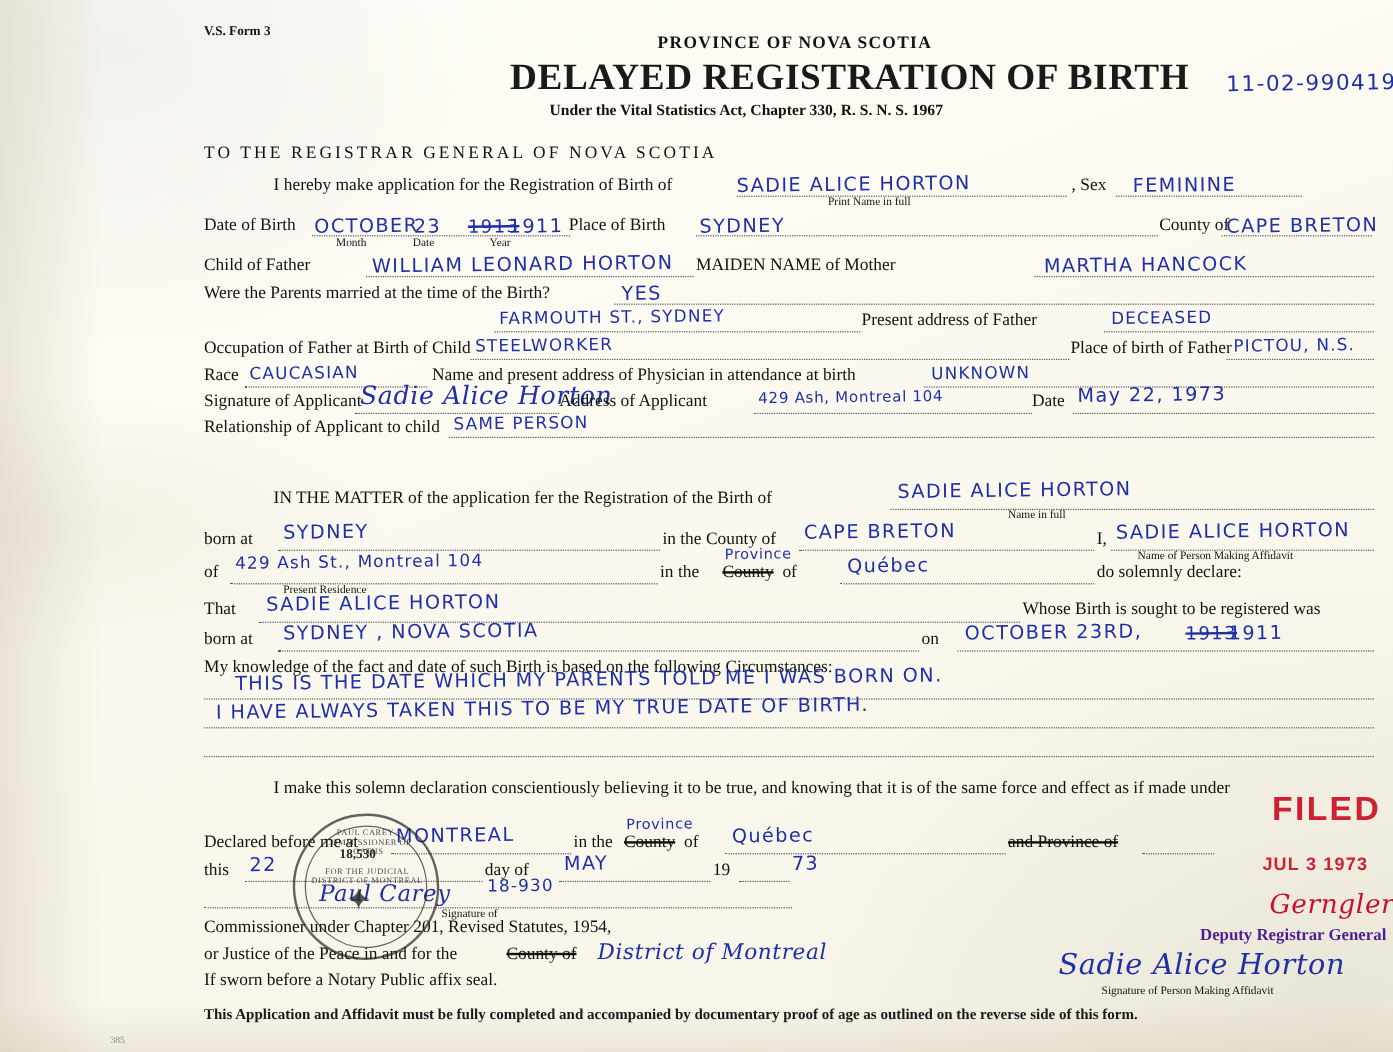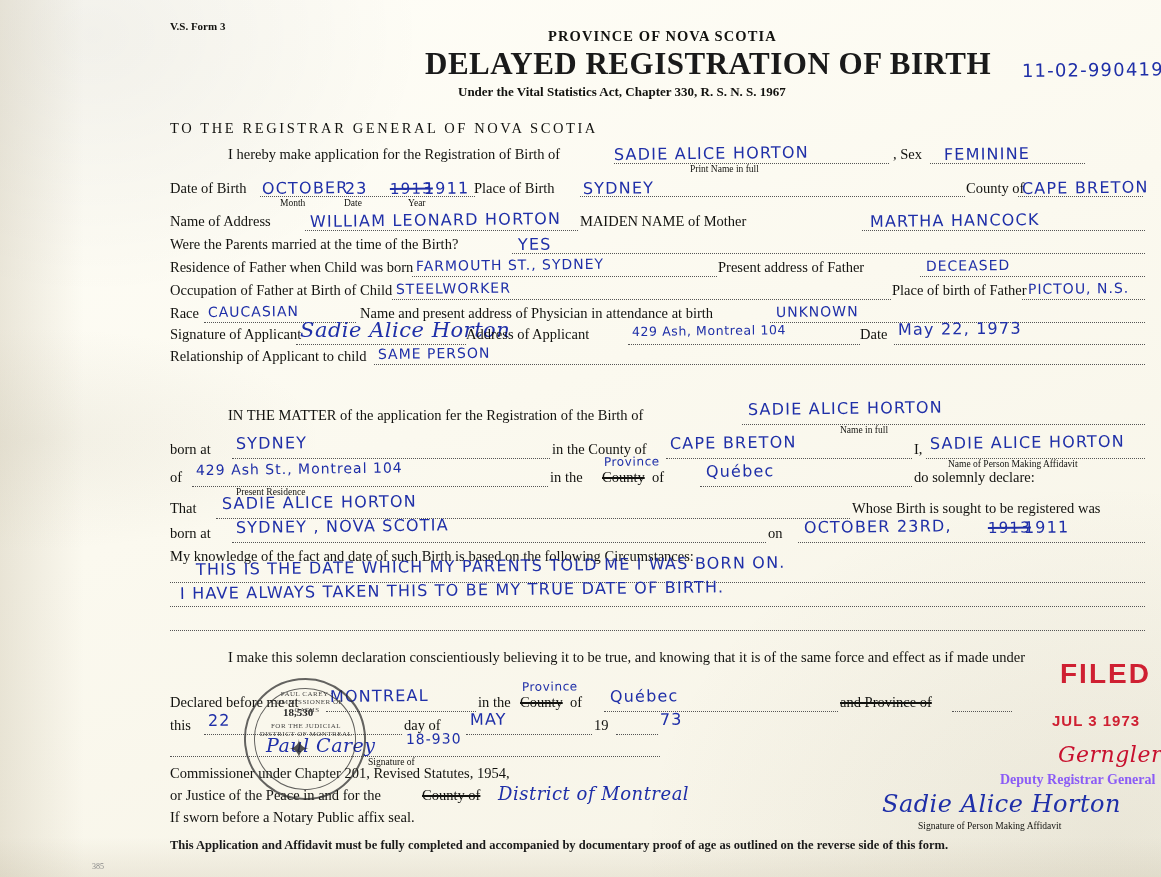--- a/index.html
+++ b/index.html
@@ -74,21 +74,21 @@
     font-family: "Liberation Sans", sans-serif;
     font-weight: bold;
     font-size: 15px;
     color: #cf2032;
     letter-spacing: 1px;
   }
   .deputy {
     font-family: "Liberation Serif", serif;
     font-weight: bold;
     font-size: 14px;
-    color: #8b5cf6;
+    color: #4c1d95;
   }
 
   h1.title {
     position: absolute;
     margin: 0;
     font-family: "Liberation Serif", serif;
     font-weight: bold;
     font-size: 31px;
     letter-spacing: 0.5px;
   }
@@ -220,32 +220,31 @@
     <div class="t print tiny" style="left:280px; top:198px;">Month</div>
     <div class="t print tiny" style="left:344px; top:198px;">Date</div>
     <div class="t print tiny" style="left:408px; top:198px;">Year</div>
     <div class="t print body" style="left:474px; top:180px;">Place of Birth</div>
     <div class="t hand" style="left:583px; top:179px;">SYDNEY</div>
     <div class="dots" style="left:580px; top:196px; width:385px;"></div>
     <div class="t print body" style="left:966px; top:180px;">County of</div>
     <div class="t hand" style="left:1022px; top:179px;">CAPE BRETON</div>
     <div class="dots" style="left:1018px; top:196px; width:125px;"></div>
 
-    <div class="t print body" style="left:170px; top:213px;">Name of Address</div>
+    <div class="t print body" style="left:170px; top:213px;">Child of Father</div>
     <div class="t hand" style="left:310px; top:212px;">WILLIAM LEONARD HORTON</div>
     <div class="dots" style="left:305px; top:230px; width:273px;"></div>
     <div class="t print body" style="left:580px; top:213px;">MAIDEN NAME of Mother</div>
     <div class="t hand" style="left:870px; top:212px;">MARTHA HANCOCK</div>
     <div class="dots" style="left:862px; top:230px; width:283px;"></div>
 
     <div class="t print body" style="left:170px; top:236px;">Were the Parents married at the time of the Birth?</div>
     <div class="t hand" style="left:518px; top:235px;">YES</div>
     <div class="dots" style="left:512px; top:253px; width:633px;"></div>
 
-    <div class="t print body" style="left:170px; top:259px;">Residence of Father when Child was born</div>
     <div class="t hand sm" style="left:416px; top:258px;">FARMOUTH ST., SYDNEY</div>
     <div class="dots" style="left:412px; top:276px; width:305px;"></div>
     <div class="t print body" style="left:718px; top:259px;">Present address of Father</div>
     <div class="t hand sm" style="left:926px; top:258px;">DECEASED</div>
     <div class="dots" style="left:920px; top:276px; width:225px;"></div>
 
     <div class="t print body" style="left:170px; top:282px;">Occupation of Father at Birth of Child</div>
     <div class="t hand sm" style="left:396px; top:281px;">STEELWORKER</div>
     <div class="dots" style="left:392px; top:299px; width:499px;"></div>
     <div class="t print body" style="left:892px; top:282px;">Place of birth of Father</div>

